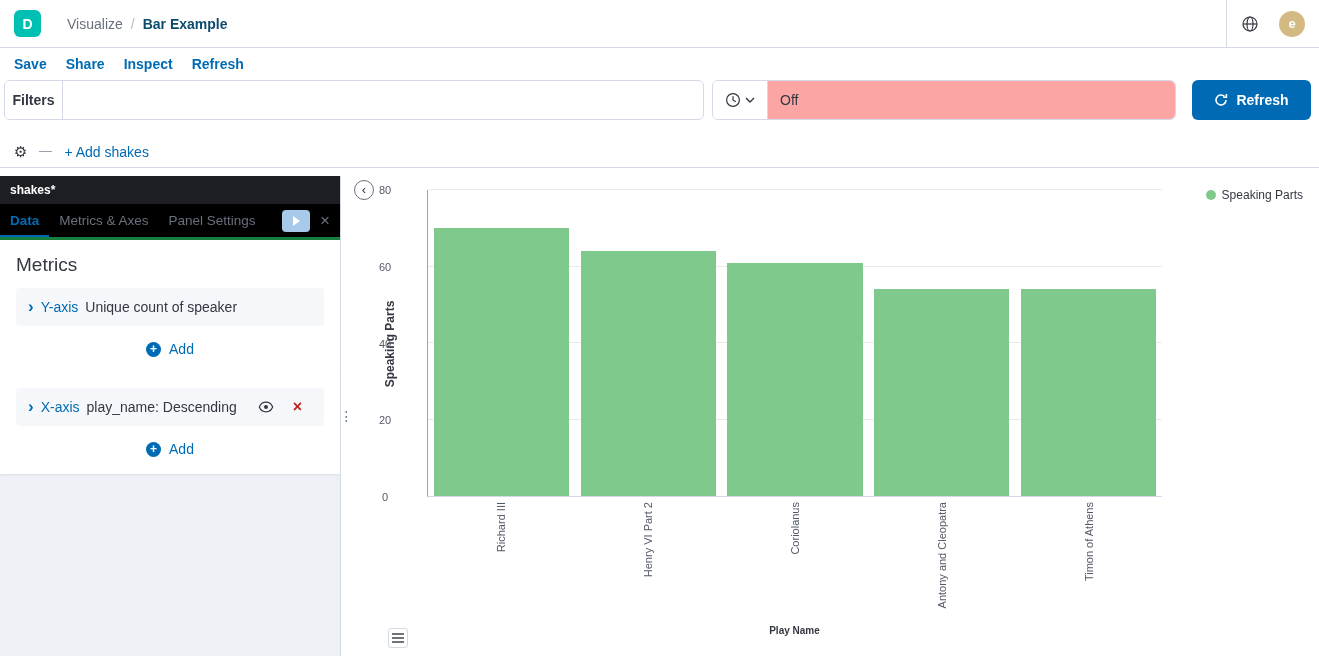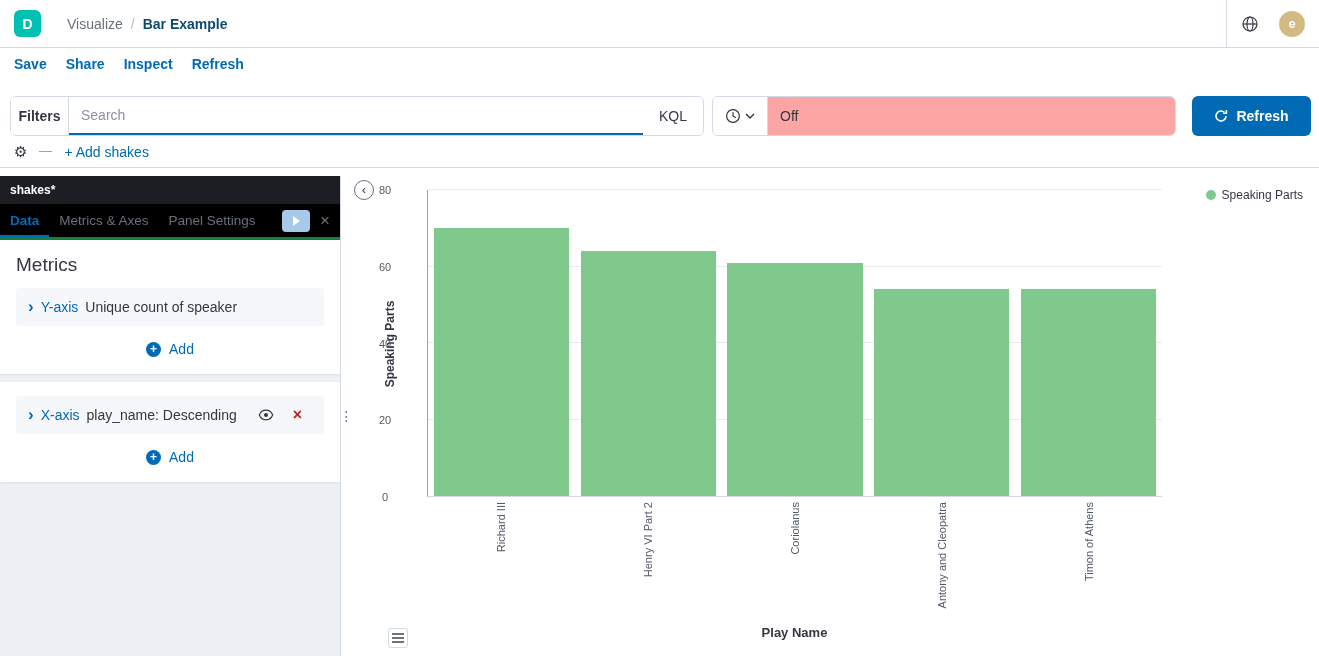--- a/index.html
+++ b/index.html
@@ -30,22 +30,22 @@
   .avatar{ width:26px; height:26px; border-radius:50%; background:#D3BA83;
     display:flex; align-items:center; justify-content:center; }
   .avatar span{ color:#fff; font-size:13px; font-weight:600; }
 
   
   .toolbar{ height:32px; flex:0 0 32px; display:flex; align-items:center;
     gap:19px; padding-left:14px; }
   .toolbar a{ color:#006BB4; font-size:14px; font-weight:600; }
 
   
-  .query-bar{ height:56px; flex:0 0 56px; display:flex; align-items:flex-end;
-    padding:0 8px 0 10px; }
+  .query-bar{ height:56px; flex:0 0 56px; display:flex; align-items:flex-start;
+    padding:0 8px 0 4px; }
   .search-group{ display:flex; flex:1; height:40px; border:1px solid #D3DAE6;
     border-radius:6px; background:#fff; overflow:hidden; }
   .filters-btn{ width:58px; border:none; border-right:1px solid #D3DAE6;
     background:#fff; font-weight:700; font-size:14px; color:#343741; }
   .search-wrap{ flex:1; display:flex; }
   .search-input{ flex:1; border:none; outline:none; font-size:14px; padding:0 12px;
     color:#343741; border-bottom:2px solid #006BB4; background:#fff; }
   .search-input::placeholder{ color:#8B919E; }
   .kql-btn{ border:none; background:#fff; color:#343741; font-size:14px; padding:0 16px; }
   .datepicker-group{ width:464px; flex:0 0 464px; height:40px; display:flex;
@@ -76,21 +76,21 @@
   .sidebar-tabs{ display:flex; align-items:center; background:#000000;
     border-bottom:3px solid #15803d; flex:0 0 34px; }
   .tab{ border:none; background:none; font-size:13.5px; color:#69707D; padding:9px 10px; }
   .tab.active{ color:#006BB4; font-weight:600; box-shadow:inset 0 -2px 0 #006BB4; }
   .tab-actions{ margin-left:auto; display:flex; align-items:center; gap:8px; padding-right:8px; }
   .apply-btn{ width:28px; height:22px; border:none; border-radius:4px; background:#A7C9EA;
     display:flex; align-items:center; justify-content:center; }
   .play-tri{ width:0; height:0; border-left:7px solid #fff;
     border-top:5px solid transparent; border-bottom:5px solid transparent; }
   .close-btn{ border:none; background:none; color:#69707D; font-size:17px; line-height:1; padding:0 2px; }
-  .sidebar-content{ flex:1; display:flex; flex-direction:column; gap:8px; background:#EDF0F5; }
+  .sidebar-content{ flex:1; display:flex; flex-direction:column; background:#EDF0F5; }
   .card{ background:#fff; padding:14px 16px 16px; box-shadow:0 1px 2px rgba(0,0,0,0.08); }
   .card h2{ margin:0 0 12px; font-size:19px; font-weight:500; color:#343741; }
   .agg-row{ background:#F5F7FA; border-radius:4px; height:38px; display:flex;
     align-items:center; gap:7px; padding:0 12px; font-size:14px; cursor:pointer; }
   .chev{ color:#006BB4; font-size:17px; font-weight:700; line-height:1; margin-top:-2px; }
   .agg-axis{ color:#006BB4; }
   .agg-desc{ color:#343741; }
   .eye{ margin-left:14px; display:flex; cursor:pointer; }
   .remove{ color:#BD271E; font-weight:700; font-size:16px; margin-left:12px; cursor:pointer; line-height:1; }
   .add-btn{ margin:14px auto 0; display:flex; align-items:center; gap:8px; border:none;
@@ -119,21 +119,21 @@
   .plot{ position:absolute; left:75px; top:14px; width:735px; height:307px;
     border-left:1px solid #98A2B3; border-bottom:1px solid #D3DAE6; }
   .gridline{ position:absolute; left:0; right:0; height:1px; background:rgba(105,112,125,0.15); }
   .bars{ position:absolute; left:0; right:0; top:0; bottom:0; display:flex; align-items:flex-end; }
   .bar-slot{ flex:1; height:100%; display:flex; justify-content:center; align-items:flex-end; }
   .bar{ width:92%; }
   .x-labels{ position:absolute; left:75px; top:321px; width:735px; height:122px; display:flex; }
   .xlabel-slot{ flex:1; display:flex; justify-content:center; align-items:flex-start; padding-top:5px; }
   .xlabel{ writing-mode:vertical-rl; transform:rotate(180deg); font-size:11px; color:#535966; }
   .x-title{ position:absolute; left:75px; top:449px; width:735px; text-align:center;
-    font-size:13px; font-weight:700; color:#343741; }
+    font-size:10px; font-weight:700; color:#343741; }
   .legend-toggle{ position:absolute; left:36px; bottom:8px; width:20px; height:20px;
     border:1px solid #D3DAE6; border-radius:3px; background:#fff; display:flex;
     align-items:center; justify-content:center; padding:0; }
 </style>
 </head>
 <body>
 
 <header class="top-header">
   <div class="logo">
     <span>D</span>
@@ -161,24 +161,20 @@
 <nav class="toolbar">
   <a>Save</a>
   <a>Share</a>
   <a>Inspect</a>
   <a>Refresh</a>
 </nav>
 
 <div class="query-bar">
   <div class="search-group">
     <button class="filters-btn">Filters</button>
-    <div class="search-wrap">
-      <input class="search-input" placeholder="Search" style="">
-      <button class="kql-btn">KQL</button>
-    </div>
   </div>
   <div class="datepicker-group">
     <button class="clock-btn">
       <svg width="16" height="16" viewBox="0 0 16 16">
         <circle cx="8" cy="8" r="6.4" fill="none" stroke="#343741" stroke-width="1.2"></circle>
         <path d="M8 4.5V8l2.4 1.5" fill="none" stroke="#343741" stroke-width="1.2" stroke-linecap="round"></path>
       </svg>
       <svg width="10" height="6" viewBox="0 0 10 6">
         <polyline points="1,1 5,5 9,1" stroke="#343741" stroke-width="1.4" fill="none"></polyline>
       </svg>

